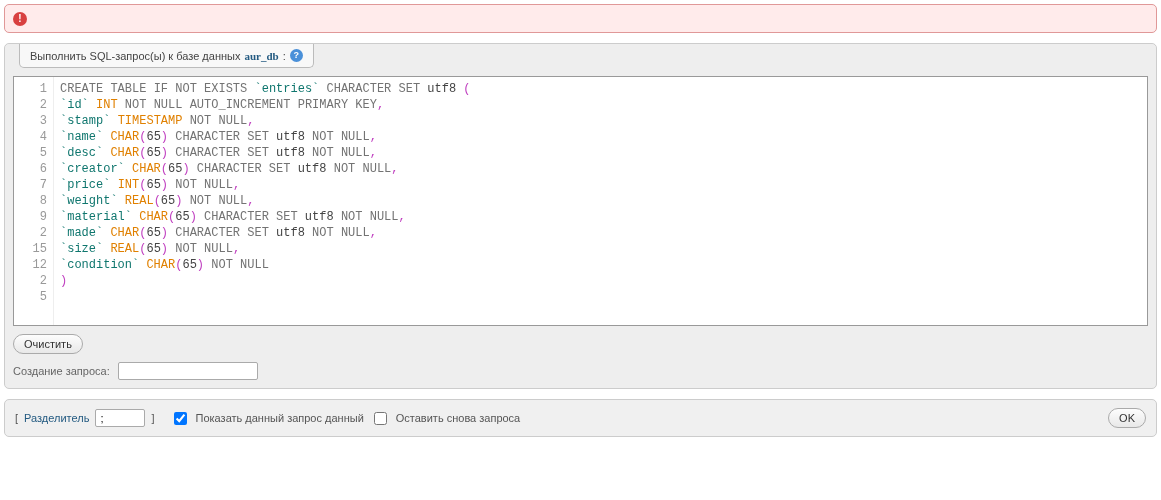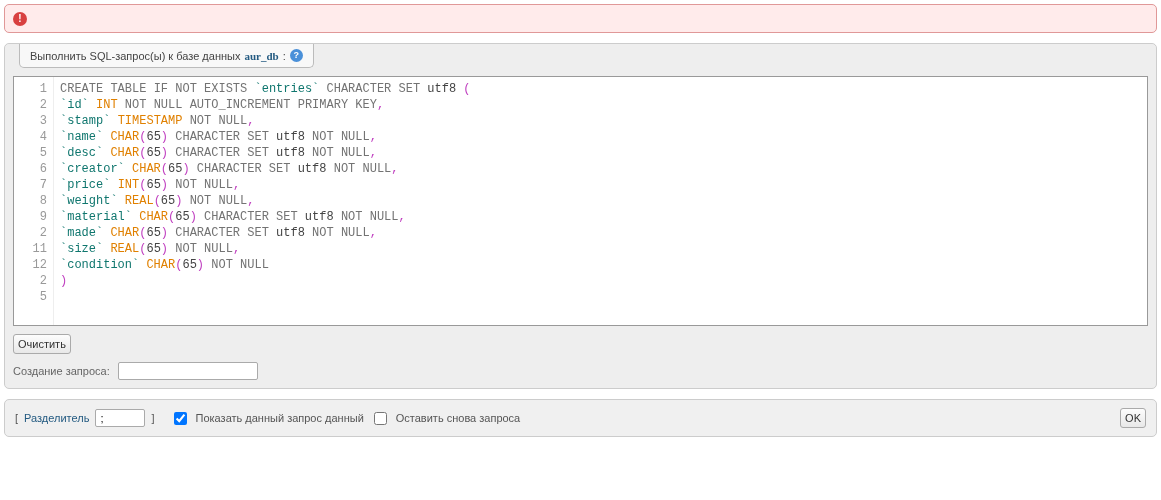--- a/index.html
+++ b/index.html
@@ -94,22 +94,22 @@
     white-space: pre;
   }
   .kw { color: #737373; }
   .str { color: #0f766e; }
   .fn { color: #e08000; }
   .par { color: #c040c0; }
   .btn {
     background: #f0f0f0;
     background: linear-gradient(#fdfdfd, #e8e8e8);
     border: 1px solid #aaa;
-    border-radius: 3px;
-    padding: 3px 4px;
+    border-radius: 10px;
+    padding: 3px 10px;
     font-size: 11px;
     cursor: pointer;
     color: #333;
   }
   .row { margin-top: 8px; display: flex; align-items: center; gap: 8px; }
   .label { color: #666; }
   .text-input {
     border: 1px solid #aaa;
     border-radius: 2px;
     padding: 2px 4px;
@@ -152,21 +152,21 @@
         <div>1</div>
         <div>2</div>
         <div>3</div>
         <div>4</div>
         <div>5</div>
         <div>6</div>
         <div>7</div>
         <div>8</div>
         <div>9</div>
         <div>2</div>
-        <div>11</div>
+        <div>15</div>
         <div>12</div>
         <div>2</div>
         <div>5</div>
       </div>
     <div class="code" id="code"><div><span class="kw">CREATE</span><span> </span><span class="kw">TABLE</span><span> </span><span class="kw">IF</span><span> </span><span class="kw">NOT</span><span> </span><span class="kw">EXISTS</span><span> </span><span class="str">`entries`</span><span> </span><span class="kw">CHARACTER</span><span> </span><span class="kw">SET</span><span> utf8 </span><span class="par">(</span></div><div><span class="str">`id`</span><span> </span><span class="fn">INT</span><span> </span><span class="kw">NOT</span><span> </span><span class="kw">NULL</span><span> </span><span class="kw">AUTO_INCREMENT</span><span> </span><span class="kw">PRIMARY</span><span> </span><span class="kw">KEY</span><span class="par">,</span></div><div><span class="str">`stamp`</span><span> </span><span class="fn">TIMESTAMP</span><span> </span><span class="kw">NOT</span><span> </span><span class="kw">NULL</span><span class="par">,</span></div><div><span class="str">`name`</span><span> </span><span class="fn">CHAR</span><span class="par">(</span><span>65</span><span class="par">)</span><span> </span><span class="kw">CHARACTER</span><span> </span><span class="kw">SET</span><span> utf8 </span><span class="kw">NOT</span><span> </span><span class="kw">NULL</span><span class="par">,</span></div><div><span class="str">`desc`</span><span> </span><span class="fn">CHAR</span><span class="par">(</span><span>65</span><span class="par">)</span><span> </span><span class="kw">CHARACTER</span><span> </span><span class="kw">SET</span><span> utf8 </span><span class="kw">NOT</span><span> </span><span class="kw">NULL</span><span class="par">,</span></div><div><span class="str">`creator`</span><span> </span><span class="fn">CHAR</span><span class="par">(</span><span>65</span><span class="par">)</span><span> </span><span class="kw">CHARACTER</span><span> </span><span class="kw">SET</span><span> utf8 </span><span class="kw">NOT</span><span> </span><span class="kw">NULL</span><span class="par">,</span></div><div><span class="str">`price`</span><span> </span><span class="fn">INT</span><span class="par">(</span><span>65</span><span class="par">)</span><span> </span><span class="kw">NOT</span><span> </span><span class="kw">NULL</span><span class="par">,</span></div><div><span class="str">`weight`</span><span> </span><span class="fn">REAL</span><span class="par">(</span><span>65</span><span class="par">)</span><span> </span><span class="kw">NOT</span><span> </span><span class="kw">NULL</span><span class="par">,</span></div><div><span class="str">`material`</span><span> </span><span class="fn">CHAR</span><span class="par">(</span><span>65</span><span class="par">)</span><span> </span><span class="kw">CHARACTER</span><span> </span><span class="kw">SET</span><span> utf8 </span><span class="kw">NOT</span><span> </span><span class="kw">NULL</span><span class="par">,</span></div><div><span class="str">`made`</span><span> </span><span class="fn">CHAR</span><span class="par">(</span><span>65</span><span class="par">)</span><span> </span><span class="kw">CHARACTER</span><span> </span><span class="kw">SET</span><span> utf8 </span><span class="kw">NOT</span><span> </span><span class="kw">NULL</span><span class="par">,</span></div><div><span class="str">`size`</span><span> </span><span class="fn">REAL</span><span class="par">(</span><span>65</span><span class="par">)</span><span> </span><span class="kw">NOT</span><span> </span><span class="kw">NULL</span><span class="par">,</span></div><div><span class="str">`condition`</span><span> </span><span class="fn">CHAR</span><span class="par">(</span><span>65</span><span class="par">)</span><span> </span><span class="kw">NOT</span><span> </span><span class="kw">NULL</span></div><div><span class="par">)</span></div><div>&nbsp;</div></div>
   </div>
 
   <div class="row">
     <button class="btn">Очистить</button>
   </div>

